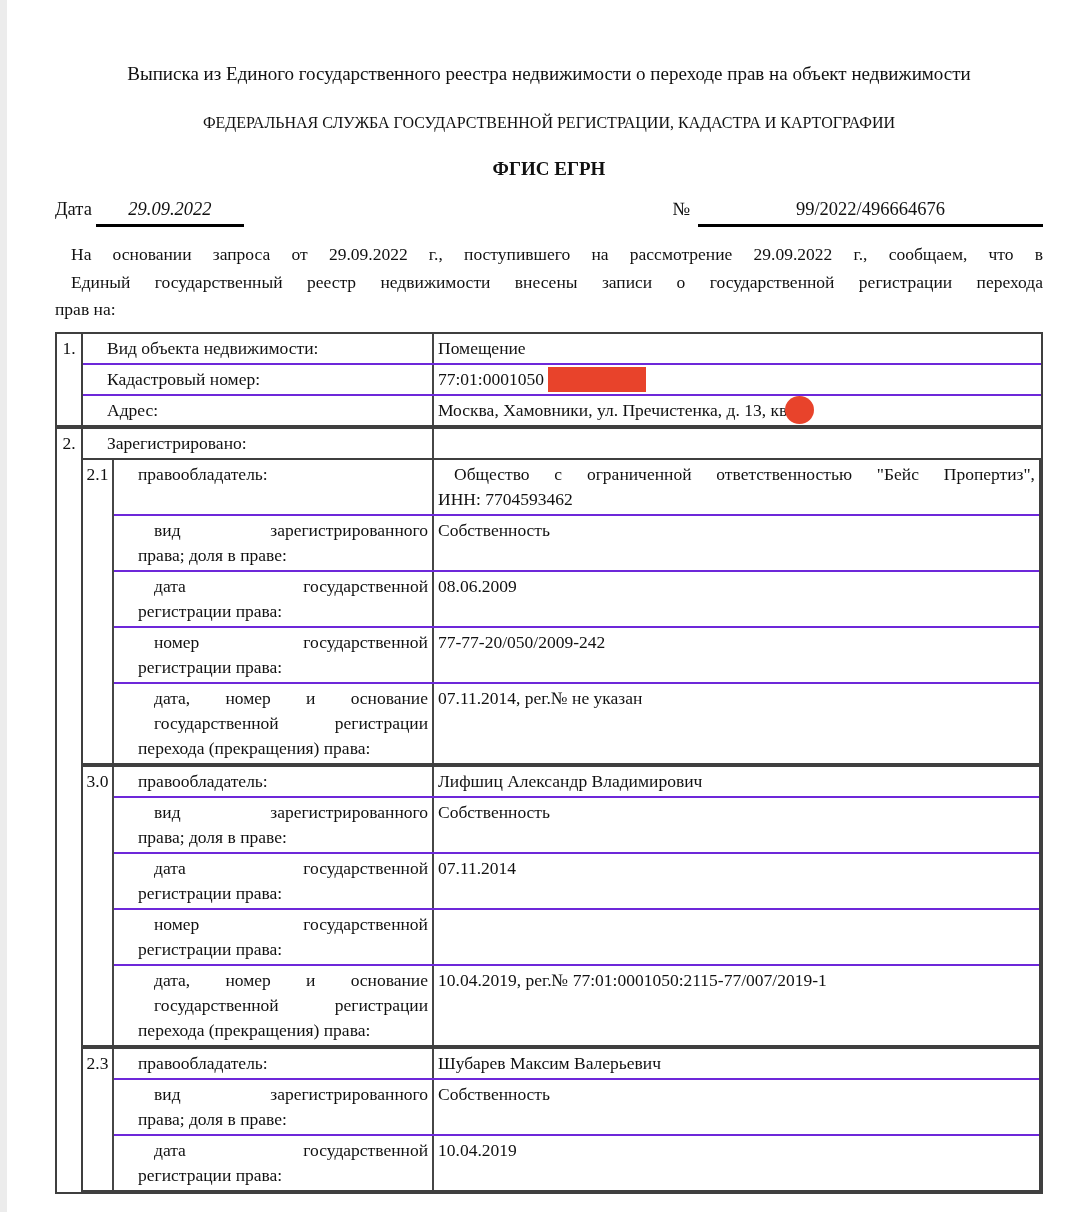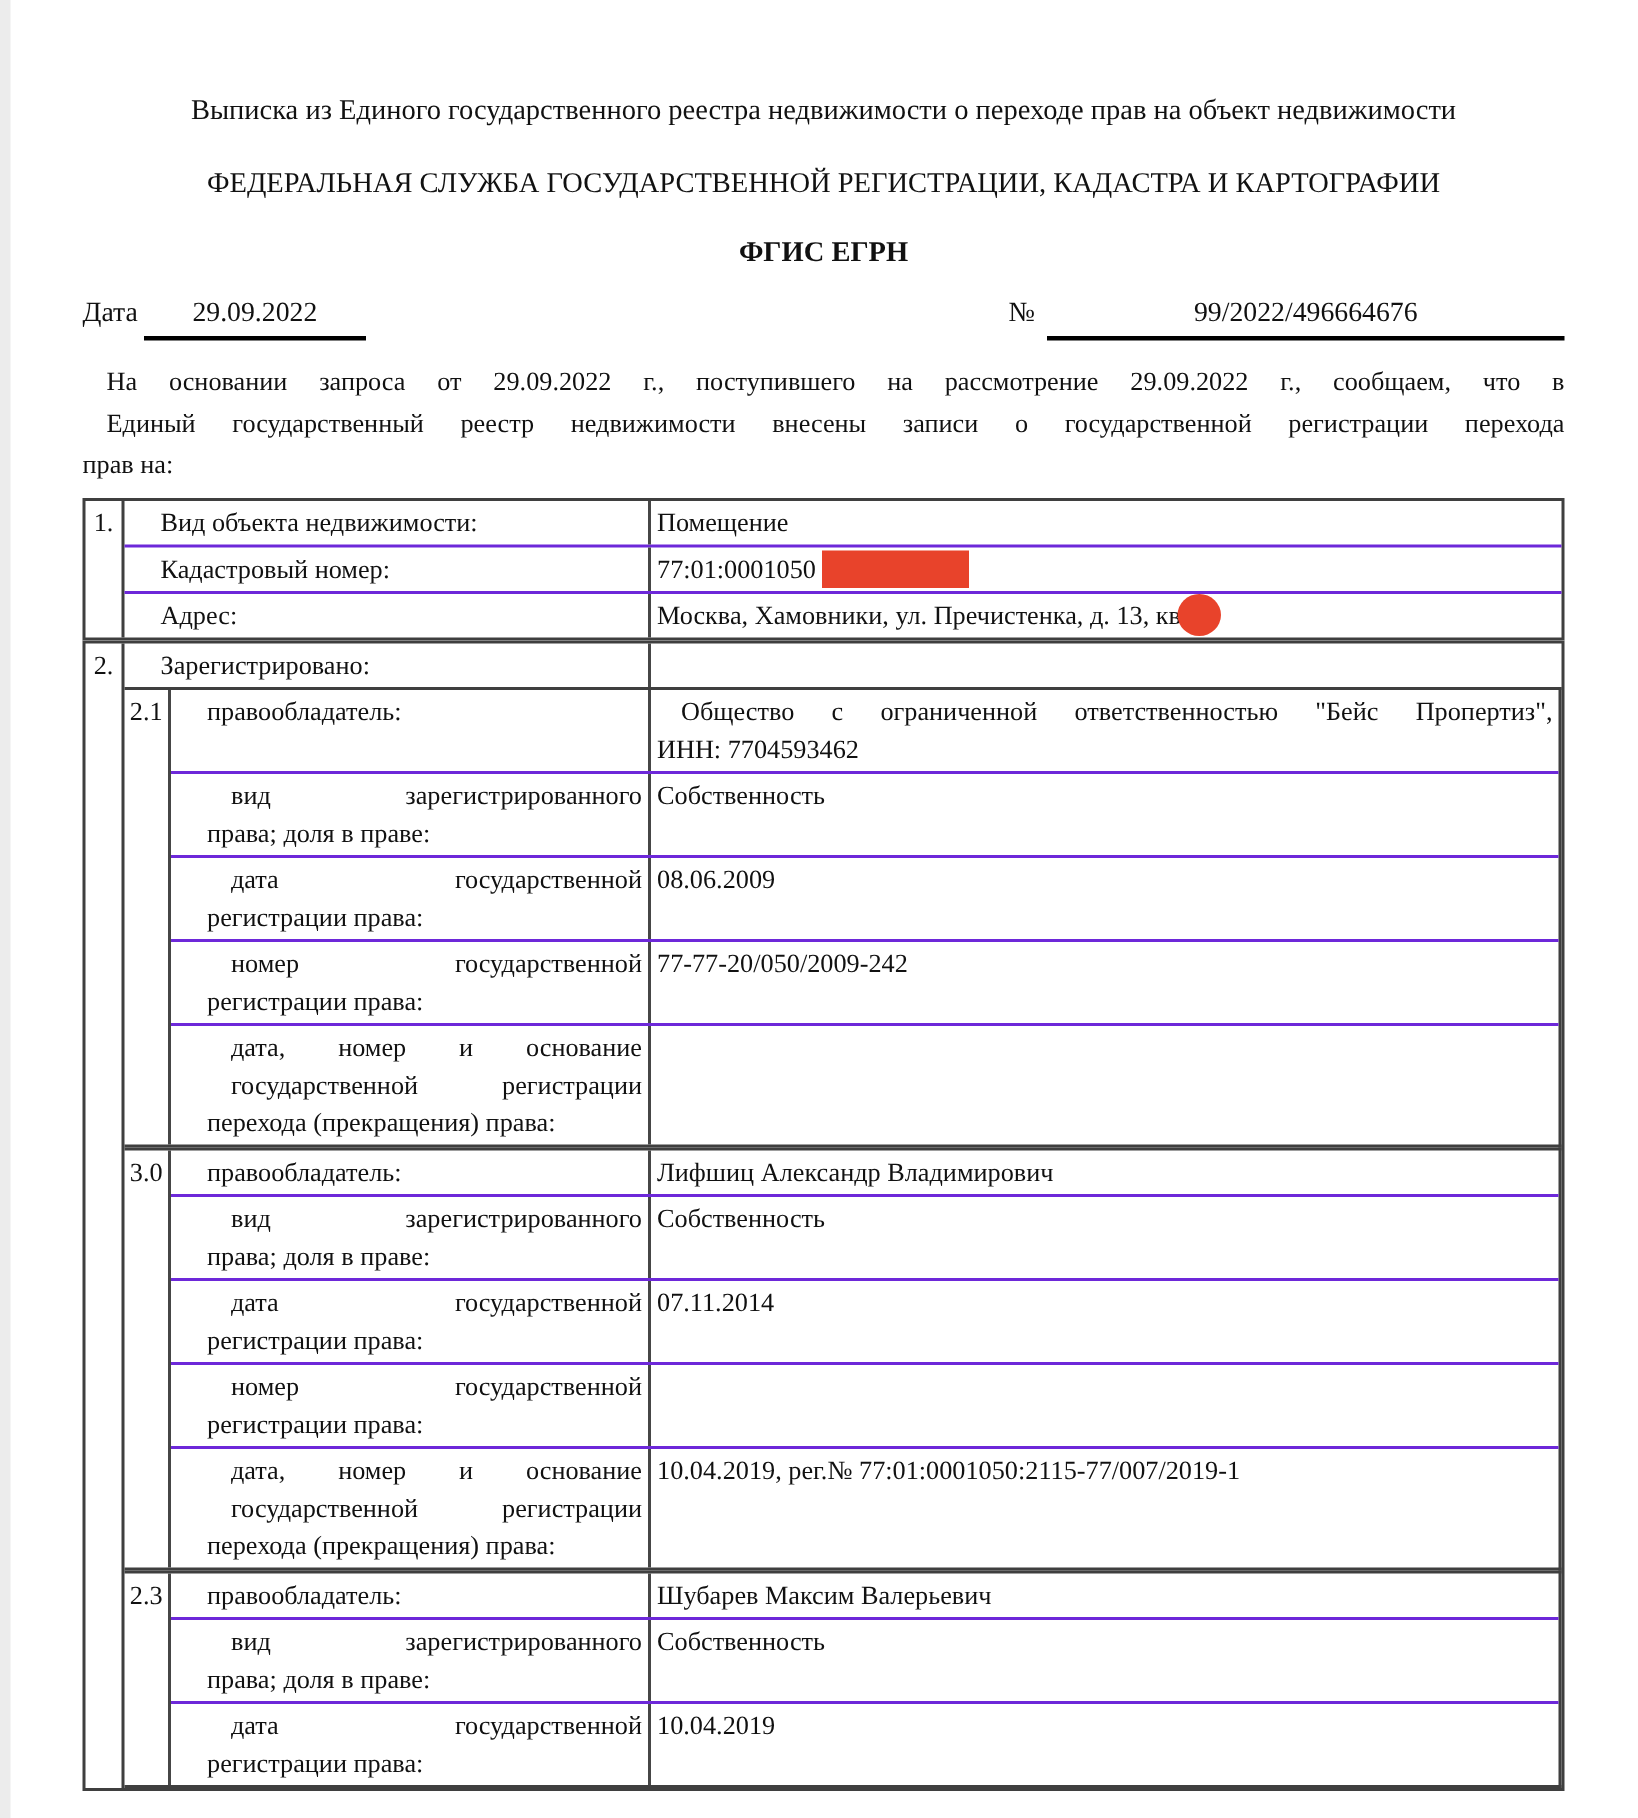--- a/index.html
+++ b/index.html
@@ -26,21 +26,21 @@
     margin: 0 auto;
     max-width: 880px;
     text-align: center;
     font-weight: normal;
     font-size: 19px;
     line-height: 23px;
   }
   .agency {
     margin-top: 27px;
     text-align: center;
-    font-size: 19px;
+    font-size: 16px;
     line-height: 22px;
   }
   .system {
     margin-top: 24px;
     text-align: center;
     font-size: 19px;
     line-height: 22px;
     font-weight: bold;
   }
   .meta {
@@ -48,21 +48,21 @@
     align-items: flex-start;
     margin-top: 18px;
     font-size: 18.5px;
     line-height: 23px;
   }
   .u-line {
     border-bottom: 3px solid #000;
     text-align: center;
     padding-bottom: 3px;
   }
-  .date-line { width: 148px; margin-left: 4px; }
+  .date-line { width: 148px; margin-left: 4px; font-style: italic; }
   .num-lbl { margin-left: auto; margin-right: 8px; }
   .num-line { width: 345px; }
   .intro {
     margin-top: 14px;
     font-size: 17.5px;
     line-height: 27.5px;
   }
   .cl { text-align: left; }
   .jl { text-align: justify; text-align-last: justify; margin-left: 16px; }
   .doc-table { margin-top: 8px; }
@@ -214,20 +214,23 @@
                 <div class="cell vcell">
                   <div class="cl">77-77-20/050/2009-242</div>
                 </div>
               </div>
               <div class="row">
                 <div class="cell lcell">
                   <div class="jl">дата, номер и основание</div>
                   <div class="jl">государственной регистрации</div>
                   <div class="cl">перехода (прекращения) права:</div>
                 </div>
+                <div class="cell vcell">
+                  <div class="cl">07.11.2014, рег.№ не указан</div>
+                </div>
               </div>
             </div>
           </div>
 
           <div class="subgroup">
             <div class="sub-ncol">3.0</div>
             <div class="sbody">
               <div class="row">
                 <div class="cell lcell">
                   <div class="cl">правообладатель:</div>

